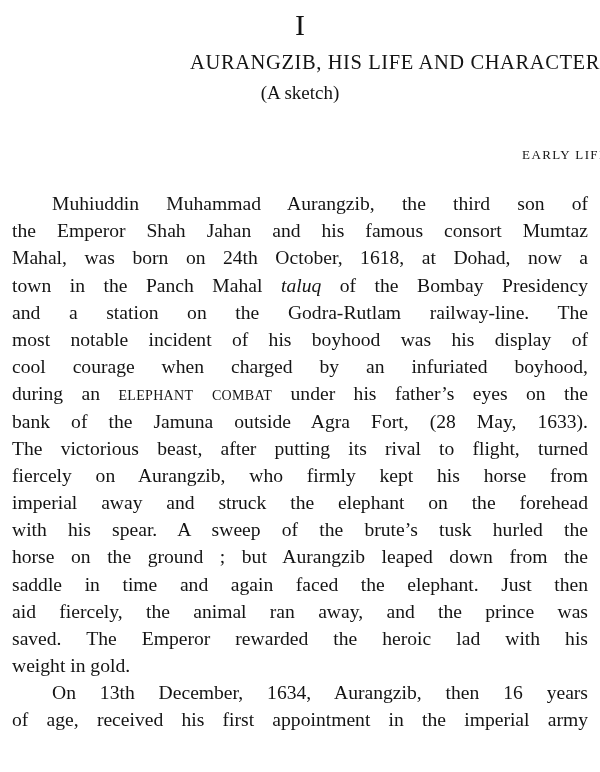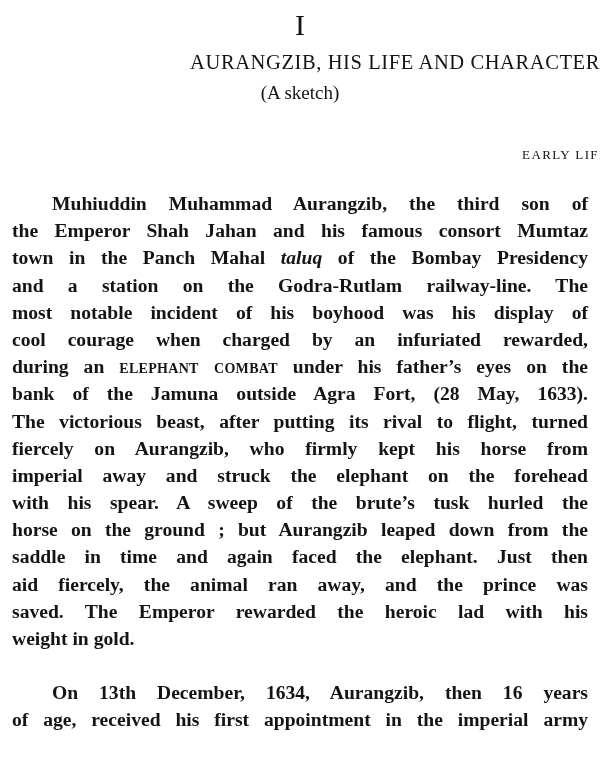--- a/index.html
+++ b/index.html
@@ -7,45 +7,46 @@
          font-family: "DejaVu Serif", "Liberation Serif", serif; color: #141414; }
   .chapter-num { position: absolute; top: 10px; left: 0; width: 600px; text-align: center;
                  font-family: "Liberation Serif", serif; font-size: 30px; line-height: 30px; }
   .chapter-title { position: absolute; top: 50px; left: 0; width: 600px; text-align: right;
                    font-family: "Liberation Serif", serif; font-size: 20.5px; letter-spacing: 0.6px; line-height: 24px; }
   .subtitle { position: absolute; top: 82px; left: 0; width: 600px; text-align: center;
               font-family: "Liberation Serif", serif; font-size: 19px; line-height: 22px; }
   .section { position: absolute; top: 147px; left: 0; width: 600px; text-align: right;
              font-family: "Liberation Serif", serif; font-size: 13px; letter-spacing: 1.4px; line-height: 16px; padding-left: 13px; }
   .body { position: absolute; left: 12px; width: 576px;
-          font-family: "Liberation Serif", serif; font-size: 19.6px; line-height: 27.2px; font-weight: bold; }
+          font-family: "Liberation Serif", serif; font-size: 19.6px; line-height: 27.2px; }
   .line { display: block; text-align: justify; text-align-last: justify; white-space: nowrap; height: 27.2px; }
   .line.last { text-align-last: left; }
   .line.indent { padding-left: 40px; }
   .sc { font-variant: small-caps; text-transform: lowercase; letter-spacing: 0.3px; }
   .it { font-style: italic; }
   .p1 { top: 190px; }
   .p2 { top: 679px; }
 </style>
 </head>
 <body>
 
 <div>
   <div class="chapter-num">I</div>
   <div class="chapter-title">AURANGZIB, HIS LIFE AND CHARACTER</div>
   <div class="subtitle">(A sketch)</div>
   <div class="section">EARLY LIFE.</div>
 
   <div class="body p1">
     <span class="line indent">Muhiuddin Muhammad Aurangzib, the third son of</span>
     <span class="line">the Emperor Shah Jahan and his famous consort Mumtaz</span>
+    <span class="line">Mahal, was born on 24th October, 1618, at Dohad, now a</span>
     <span class="line"><span>town in the Panch Mahal </span><span class="it">taluq</span><span> of the Bombay Presidency</span></span>
     <span class="line">and a station on the Godra-Rutlam railway-line. The</span>
     <span class="line">most notable incident of his boyhood was his display of</span>
-    <span class="line">cool courage when charged by an infuriated rewarded,</span>
+    <span class="line">cool courage when charged by an infuriated boyhood,</span>
     <span class="line"><span>during an </span><span class="sc">ELEPHANT COMBAT</span><span> under his father’s eyes on the</span></span>
     <span class="line">bank of the Jamuna outside Agra Fort, (28 May, 1633).</span>
     <span class="line">The victorious beast, after putting its rival to flight, turned</span>
     <span class="line">fiercely on Aurangzib, who firmly kept his horse from</span>
     <span class="line">imperial away and struck the elephant on the forehead</span>
     <span class="line">with his spear.  A sweep of the brute’s tusk hurled the</span>
     <span class="line">horse on the ground ; but Aurangzib leaped down from the</span>
     <span class="line">saddle in time and again faced the elephant.  Just then</span>
     <span class="line">aid fiercely, the animal ran away, and the prince was</span>
     <span class="line">saved.  The Emperor rewarded the heroic lad with his</span>

